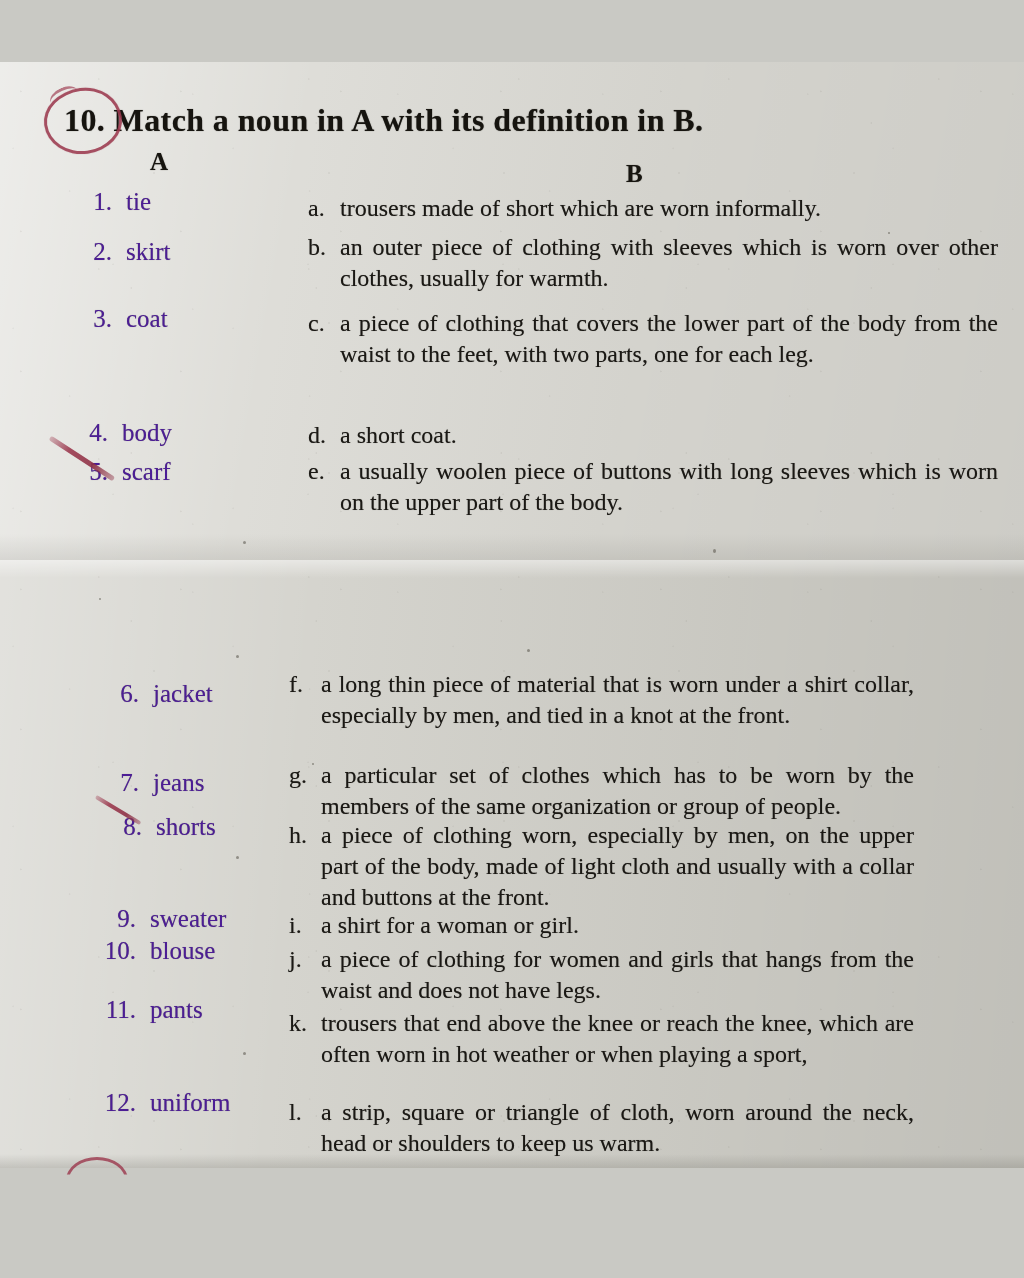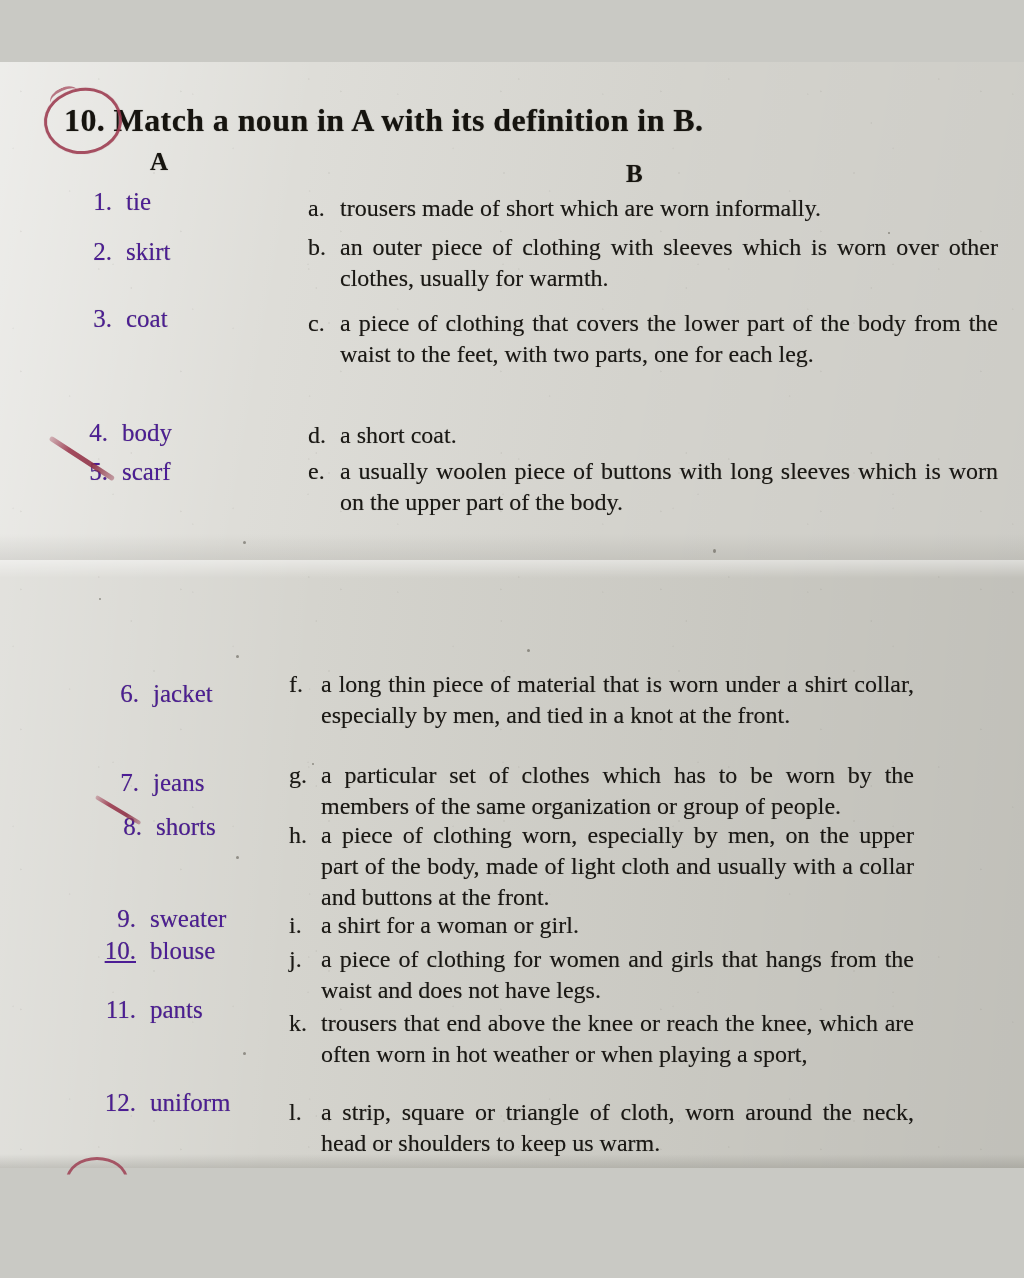--- a/index.html
+++ b/index.html
@@ -253,21 +253,21 @@
 <div class="term" style="left:105px; top:753px;margin-top:16px;">
   <span class="num" style="width:34px;">7.</span><span>jeans</span>
 </div>
 <div class="term" style="left:112px; top:813px;">
   <span class="num" style="width:30px;">8.</span><span>shorts</span>
 </div>
 <div class="term" style="left:96px; top:905px;">
   <span class="num" style="width:40px;">9.</span><span>sweater</span>
 </div>
 <div class="term" style="left:88px; top:937px;">
-  <span class="num" style="width:48px;text-decoration:underline;">10.</span><span>blouse</span>
+  <span class="num" style="width:48px;">10.</span><span>blouse</span>
 </div>
 <div class="term" style="left:88px; top:996px;">
   <span class="num" style="width:48px;">11.</span><span>pants</span>
 </div>
 <div class="term" style="left:84px; top:1089px;">
   <span class="num" style="width:52px;">12.</span><span>uniform</span>
 </div>
 
 <div class="defn nojust" style="left:308px; top:193px; width:690px;">
   <span class="letter">a.</span>

